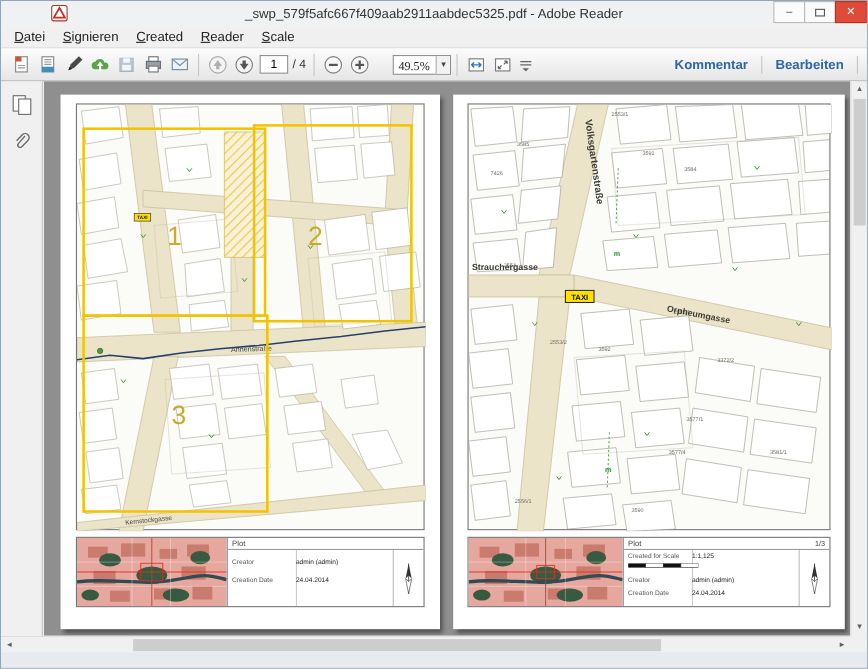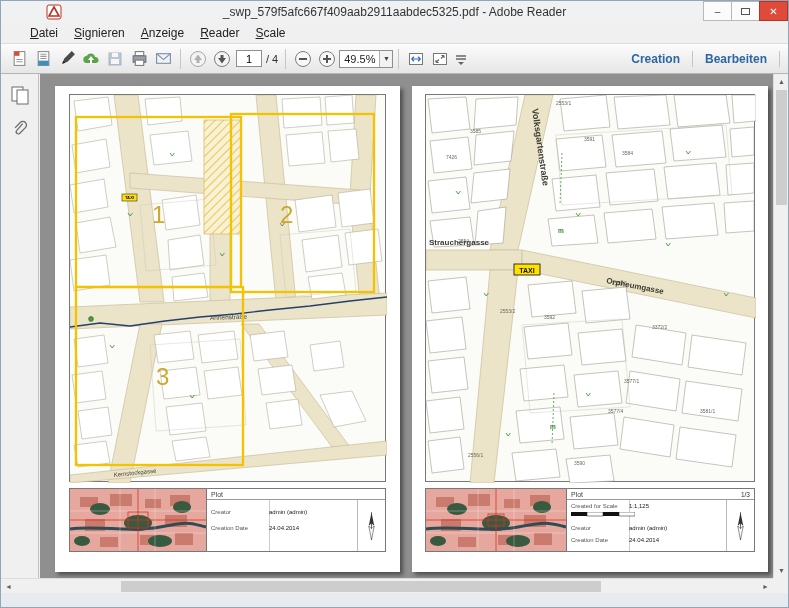--- a/index.html
+++ b/index.html
@@ -15,36 +15,36 @@
   .title-text { position:absolute; left:0; right:0; text-align:center; font-size:12px; color:#333;
                 pointer-events:none; }
   .win-controls { margin-left:auto; display:flex; height:22px; z-index:2; }
   .win-btn { width:29px; height:20px; display:flex; align-items:center; justify-content:center;
              font-size:10px; color:#444; border:1px solid #b8b8b8; background:#fbfbfb; margin-left:-1px; }
   .win-btn.close { background:#e04a38; color:#fff; border-color:#b03526; font-size:10px; }
   .max-glyph { width:9px; height:7px; border:1px solid #555; display:inline-block; }
 
   
   .menubar { position:absolute; top:22px; left:0; right:0; height:21px; background:#f0f0f0;
-             border-bottom:1px solid #dcdcdc; display:flex; align-items:center; padding-left:21px; }
+             border-bottom:1px solid #dcdcdc; display:flex; align-items:center; padding-left:4px; }
   .menu-item { display:inline-block; font-size:12px; color:#222; padding:2px 8px; cursor:default; }
   .menu-item::first-letter { text-decoration:underline; }
 
   
   .toolbar { position:absolute; top:43px; left:0; right:0; height:30px;
              background:linear-gradient(#fcfcfc,#e6e6e6); border-bottom:1px solid #b4b4b4;
              display:flex; align-items:center; padding:0 8px 0 6px; }
   .tbtn { width:24px; height:24px; display:flex; align-items:center; justify-content:center;
           border-radius:2px; flex:0 0 auto; }
   .tsep { width:1px; height:20px; background:#c6c6c6; margin:0 5px; flex:0 0 auto; }
   .page-input { width:26px; height:17px; border:1px solid #8f8f8f; background:#fff; font-size:11px;
                 text-align:center; margin:0 4px 0 2px; font-family:"Liberation Sans",sans-serif; }
   .page-total { font-size:11px; color:#333; margin-right:2px; }
-  .zoom-box { height:18px; border:1px solid #8f8f8f; background:#fff; display:flex; align-items:center;
-              margin-left:0; }
+  .zoom-box { height:18px; border:1px solid #8f8f8f; background:#fff; display:flex; align-items:flex-end;
+              margin-left:18px;font-family:Liberation Serif, serif; }
   .zoom-val { font-size:11px; color:#222; padding:0 4px; min-width:38px; }
   .zoom-arrow { width:13px; height:100%; border-left:1px solid #b0b0b0; display:flex; align-items:center;
                 justify-content:center; font-size:7px; color:#444; background:#f2f2f2; }
   .right-tools { margin-left:auto; display:flex; align-items:center; }
   .tool-text { font-size:12px; font-weight:bold; color:#2d66a4; padding:4px 12px; cursor:default; }
   .rsep { width:1px; height:16px; background:#c4c4c4; }
 
   
   .main { position:absolute; top:73px; left:0; right:0; bottom:14px; }
   .sidebar { position:absolute; left:0; top:0; width:38px; bottom:15px; background:#f0f0f0;
@@ -105,21 +105,21 @@
       <div class="win-btn">
           <span class="max-glyph"></span>
         </div>
       <div class="win-btn close">✕</div>
     </div>
   </div>
 
   <div class="menubar">
     <span class="menu-item">Datei</span>
     <span class="menu-item">Signieren</span>
-    <span class="menu-item">Anzeige</span>
+    <span class="menu-item">Created</span>
     <span class="menu-item">Reader</span>
     <span class="menu-item">Scale</span>
   </div>
 
   <div class="toolbar">
     <span class="tbtn">
       <svg viewBox="0 0 16 16" width="17" height="17">
           <rect x="3" y="1.5" width="10" height="13" fill="#fff" stroke="#8a8a8a"></rect>
           <path d="M3 1.5 h5 v4 h-5 z" fill="#d94e38"></path>
           <path d="M5 9 h6 M5 11 h6" stroke="#9a9a9a" stroke-width="1"></path>
@@ -217,21 +217,21 @@
         </svg>
     </span>
     <span class="tbtn" style="width:18px;">
       <svg viewBox="0 0 12 12" width="12" height="12">
           <path d="M1 3 h10 M1 6 h10" stroke="#666" stroke-width="1.3"></path>
           <polygon points="3,9 9,9 6,12" fill="#666"></polygon>
         </svg>
     </span>
 
     <div class="right-tools">
-      <span class="tool-text">Creation</span>
+      <span class="tool-text">Kommentar</span>
       <span class="rsep"></span>
       <span class="tool-text">Bearbeiten</span>
       <span class="rsep"></span>
     </div>
   </div>
 
   <div class="main">
 
     <div class="sidebar">
       <div class="side-icon">

